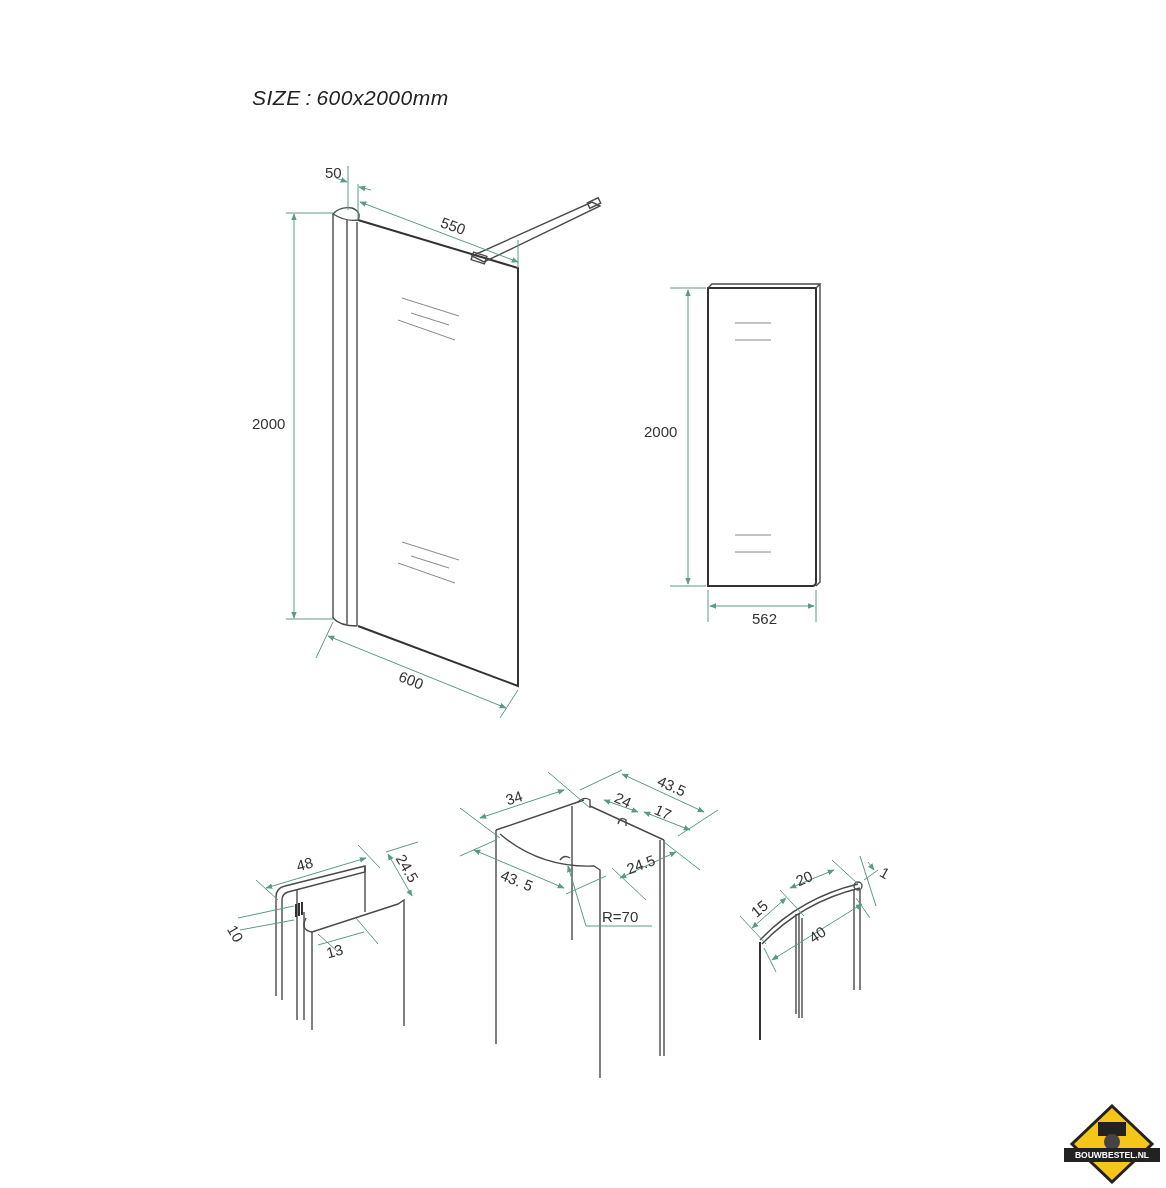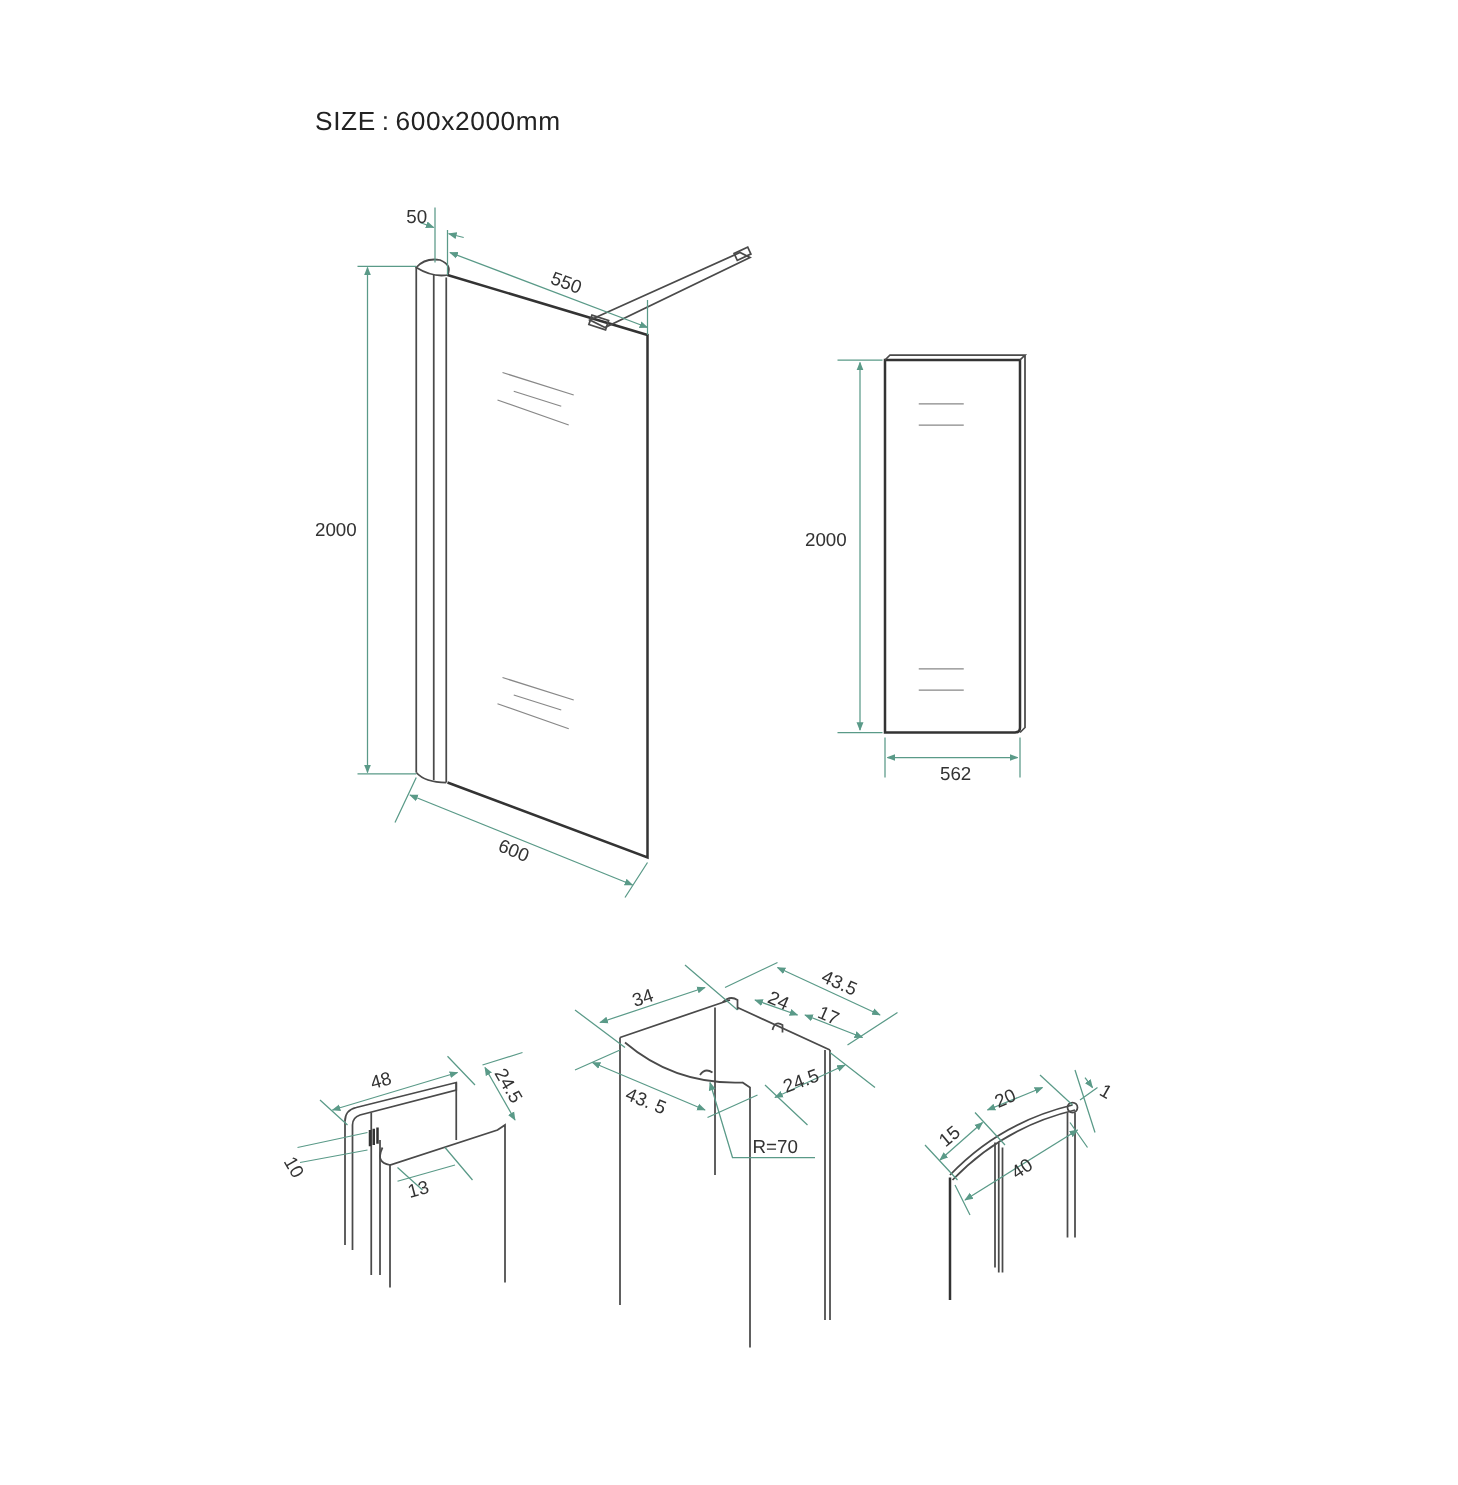--- a/index.html
+++ b/index.html
@@ -1,18 +1,18 @@
 <!DOCTYPE html>
 <html><head>
 <meta charset="utf-8">
 <style>
   html, body { margin: 0; padding: 0; background: #ffffff; }
   #stage { position: relative; width: 1166px; height: 1188px; background: #ffffff; overflow: hidden; }
   svg#drawing { position: absolute; left: 0; top: 0; }
-  .title { position: absolute; left: 252px; top: 86px; font-family: "Liberation Sans", sans-serif; font-size: 21px; color: #222222; letter-spacing: 0.5px; }
+  .title { position: absolute; left: 252px; top: 86px; font-family: "Liberation Sans", sans-serif; font-size: 21px; color: #222222; letter-spacing: 0.5px; font-style: italic; }
   .lbl { font-family: "Liberation Sans", sans-serif; font-size: 15px; fill: #333333; }
   .obj { stroke: #4a4a4a; fill: none; stroke-width: 1.4; }
   .objd { stroke: #333333; fill: none; stroke-width: 2; }
   .thin { stroke: #888888; fill: none; stroke-width: 1; }
   .dim { stroke: #5a9a88; fill: none; stroke-width: 1; }
   .logo { position: absolute; left: 1062px; top: 1104px; width: 100px; height: 80px; }
 </style>
 </head>
 <body>
 
@@ -144,13 +144,22 @@
       <text class="lbl" x="796" y="882" transform="rotate(-24 808 878)">20</text>
       <path class="dim" d="M860,856 L876,906 M864,880 L878,870"></path>
       <path class="dim" d="M868,862 L874,870" marker-end="url(#arr)"></path>
       <text class="lbl" x="880" y="878" transform="rotate(30 884 874)">1</text>
       <path class="dim" d="M764,948 L776,972 M856,898 L870,918"></path>
       <path class="dim" d="M772,960 L862,904" marker-start="url(#arr)" marker-end="url(#arr)"></path>
       <text class="lbl" x="808" y="938" transform="rotate(-34 820 932)">40</text>
     </g>
   </svg>
 
+  <div class="logo">
+    <svg width="100" height="80" viewBox="0 0 100 80">
+      <path d="M50,2 L90,40 L50,78 L10,40 Z" fill="#f5c518" stroke="#222222" stroke-width="3"></path>
+      <rect x="36" y="18" width="28" height="14" fill="#222222"></rect>
+      <circle cx="50" cy="38" r="8" fill="#444444"></circle>
+      <rect x="2" y="44" width="96" height="14" fill="#222222"></rect>
+      <text x="50" y="54" text-anchor="middle" font-family="Liberation Sans, sans-serif" font-size="8.5" font-weight="bold" fill="#ffffff">BOUWBESTEL.NL</text>
+    </svg>
+  </div>
 </div>
 
 </body></html>

